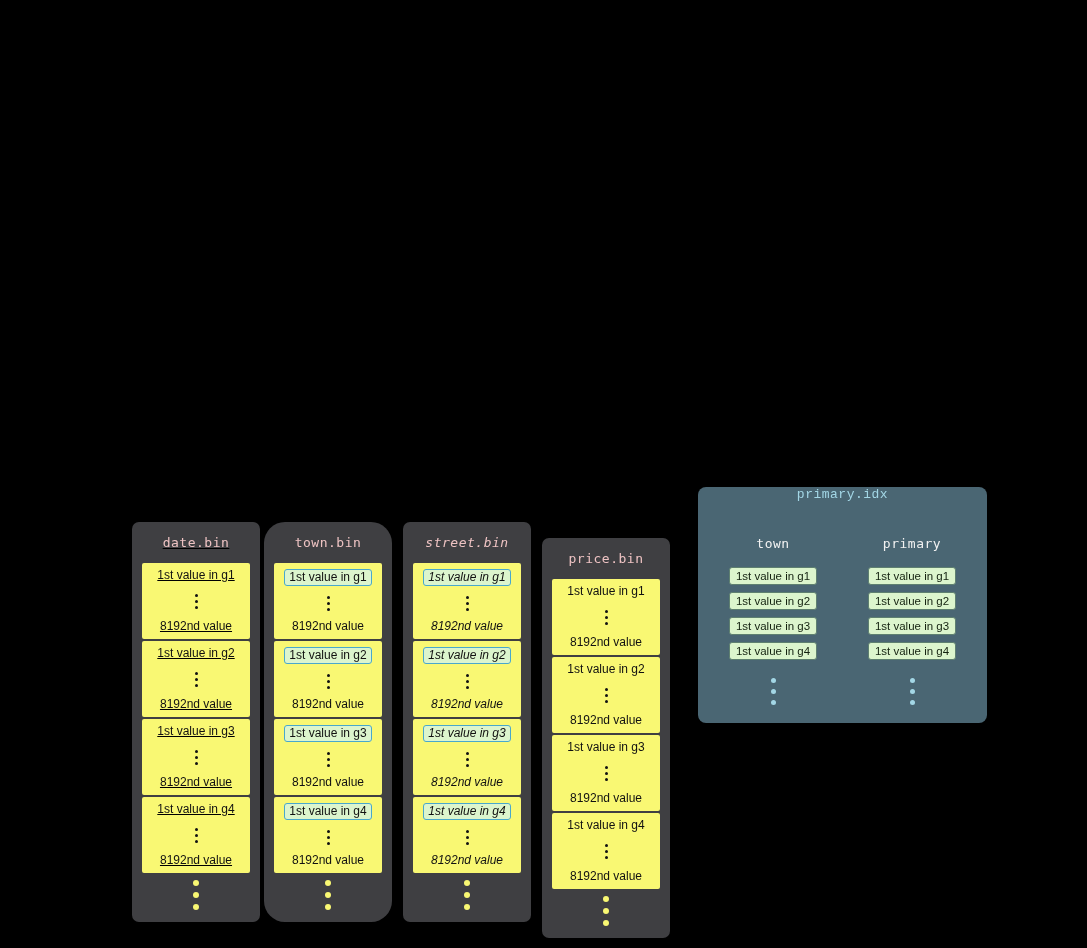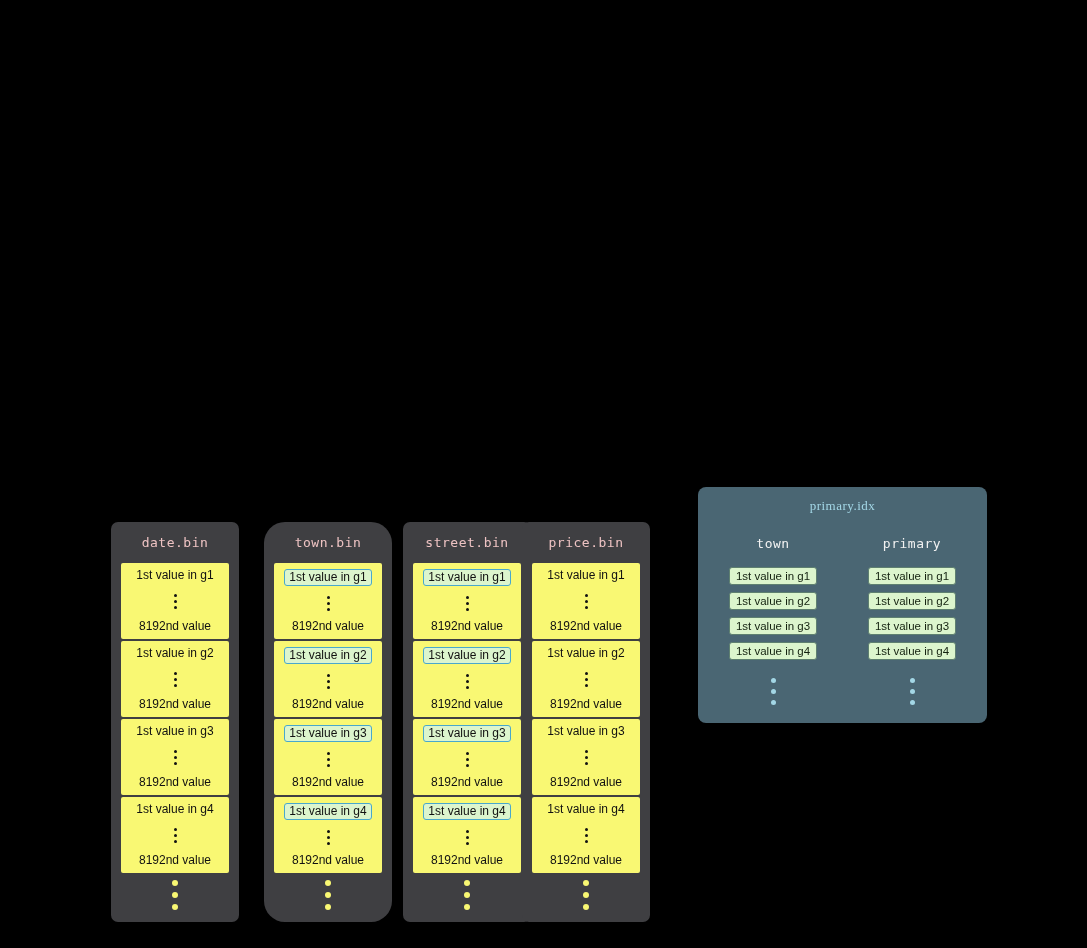--- a/index.html
+++ b/index.html
@@ -19,24 +19,24 @@
     --bin-dots:#f9f873;
   }
   *{margin:0;padding:0;box-sizing:border-box;}
   html,body{width:1087px;height:948px;overflow:hidden;}
   body{background:var(--background);position:relative;font-family:"Liberation Sans",sans-serif;}
 
   .bin-col{
     position:absolute;top:522px;width:128px;height:400px;
     background:var(--bin-panel);border-radius:7px;padding-top:13px;
   }
-  .bin-col.c0{left:111px;}
+  .bin-col.c0{left:132px;text-decoration:underline;}
   .bin-col.c1{left:264px;border-radius:21px;}
-  .bin-col.c2{left:403px;}
-  .bin-col.c3{left:522px;}
+  .bin-col.c2{left:403px;font-style:italic;}
+  .bin-col.c3{left:542px;margin-top:16px;}
 
   .bin-hdr{
     height:16px;margin-bottom:12px;text-align:center;
     font-family:"DejaVu Sans Mono",monospace;font-size:13px;line-height:16px;
     color:var(--bin-name-text);letter-spacing:.5px;
   }
 
   .granule{
     margin:0 10px 2px;height:76px;background:var(--granule-yellow);border-radius:2px;
     display:flex;flex-direction:column;align-items:center;justify-content:space-between;
@@ -53,22 +53,22 @@
   .vdots i{display:block;width:3px;height:3px;border-radius:50%;background:var(--granule-text);}
 
   .bin-dots{position:absolute;top:358px;left:50%;transform:translateX(-50%);gap:6px;}
   .bin-dots i{width:6px;height:6px;background:var(--bin-dots);}
 
   .idx-panel{
     position:absolute;left:698px;top:487px;width:289px;height:236px;
     background:var(--idx-panel);border-radius:8px;
   }
   .idx-title{
-    padding-top:11px;text-align:center;
-    font-family:Liberation Serif, serif;font-size:13px;
+    padding-top:0;text-align:center;
+    font-family:Liberation Mono, monospace;font-size:13px;
     color:var(--idx-title);letter-spacing:.5px;
   }
   .idx-col{
     position:absolute;top:50px;width:120px;
     display:flex;flex-direction:column;align-items:center;
   }
   .idx-col.k0{left:15px;}
   .idx-col.k1{left:154px;}
   .idx-col-hdr{
     font-family:"DejaVu Sans Mono",monospace;font-size:13px;line-height:14px;

